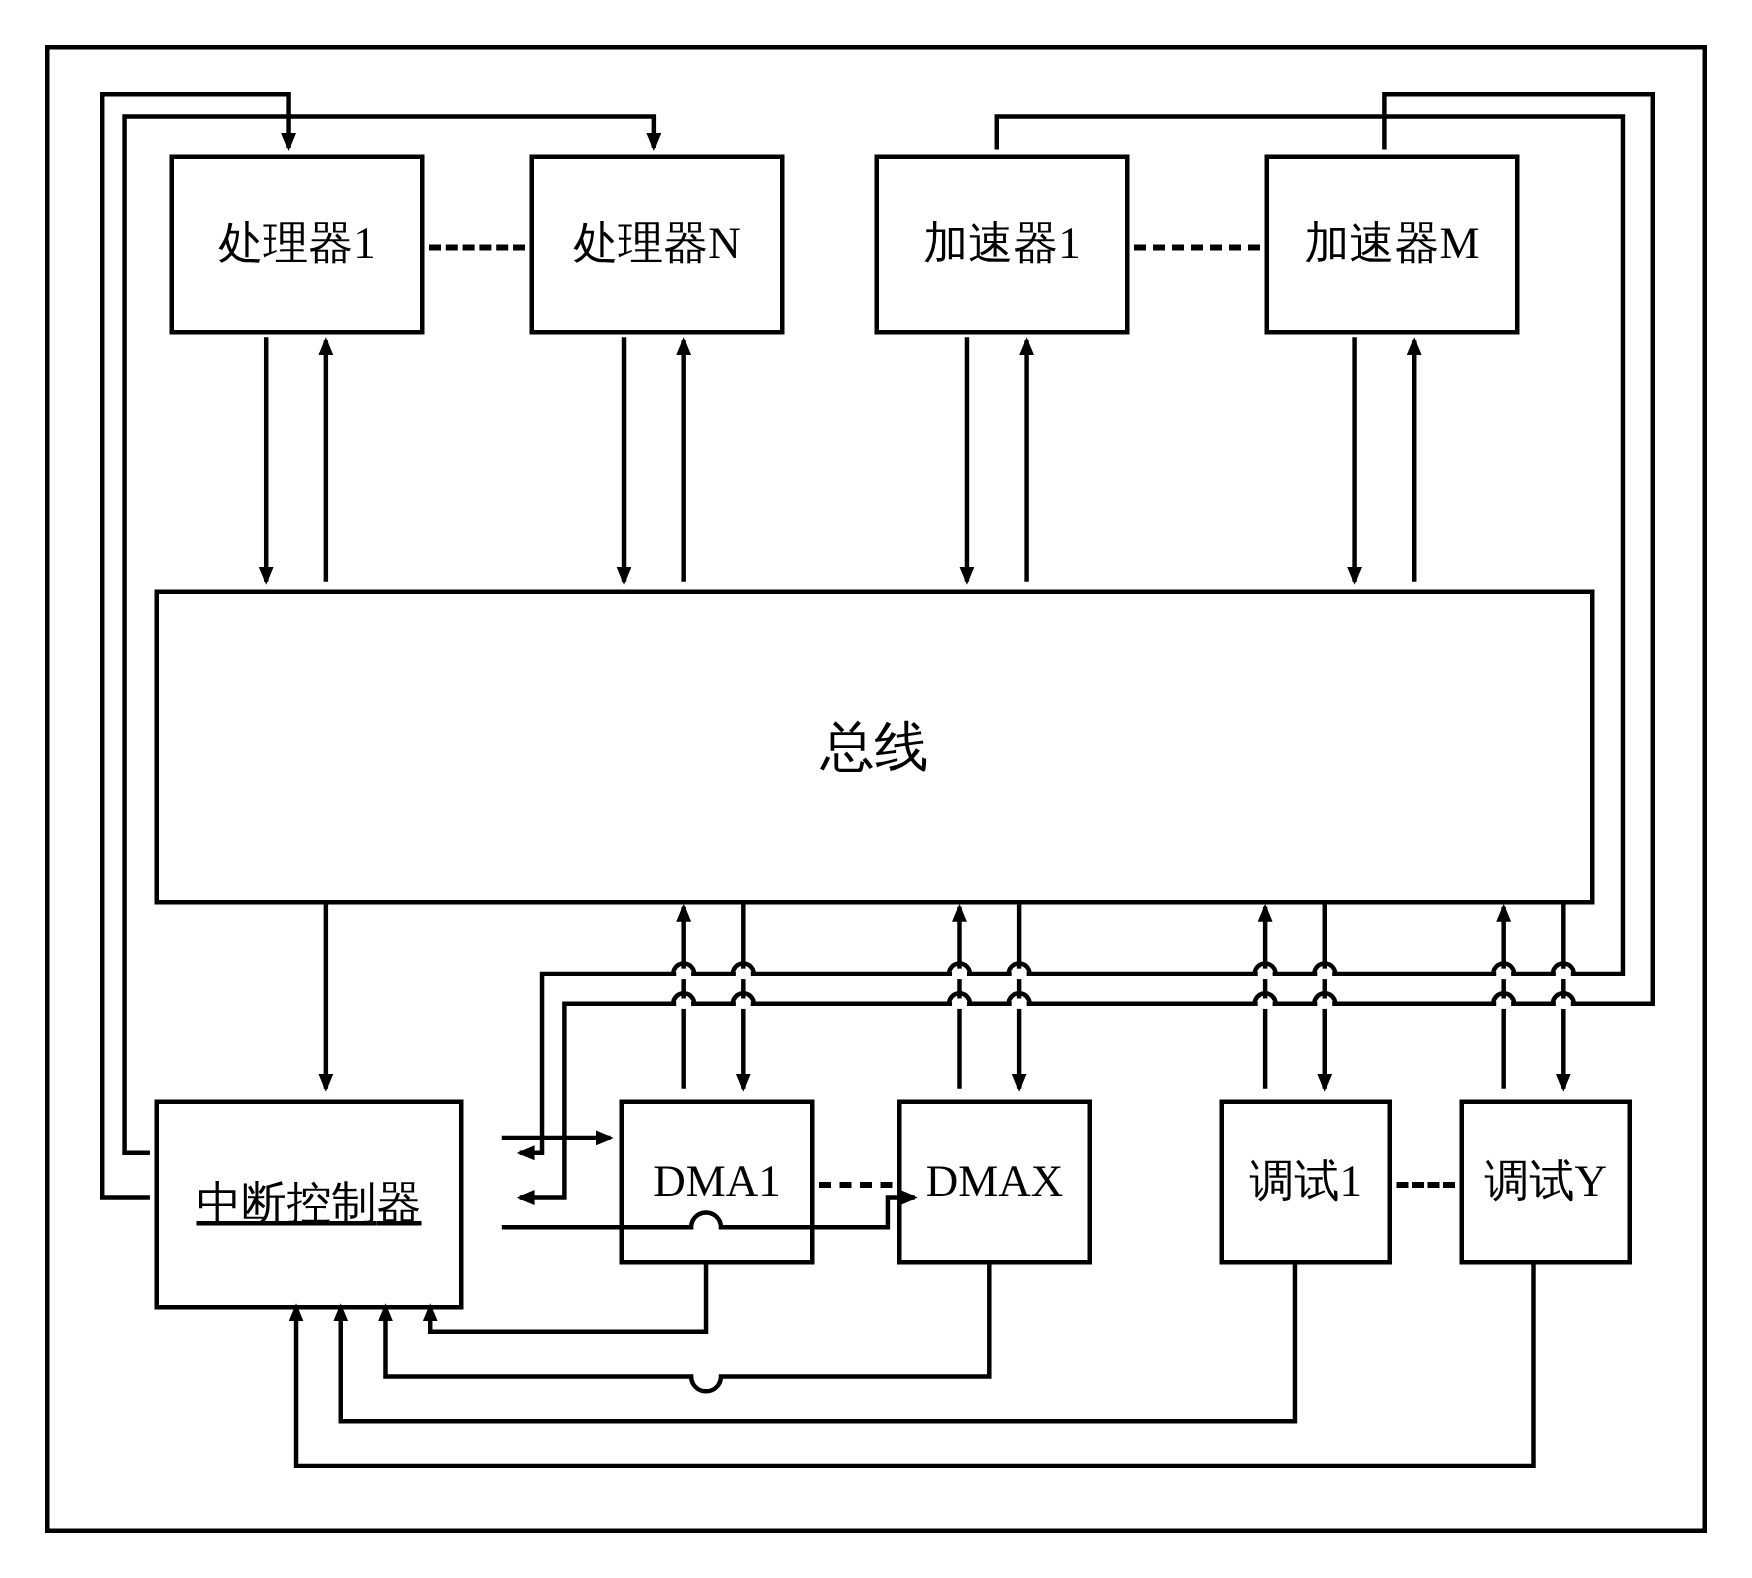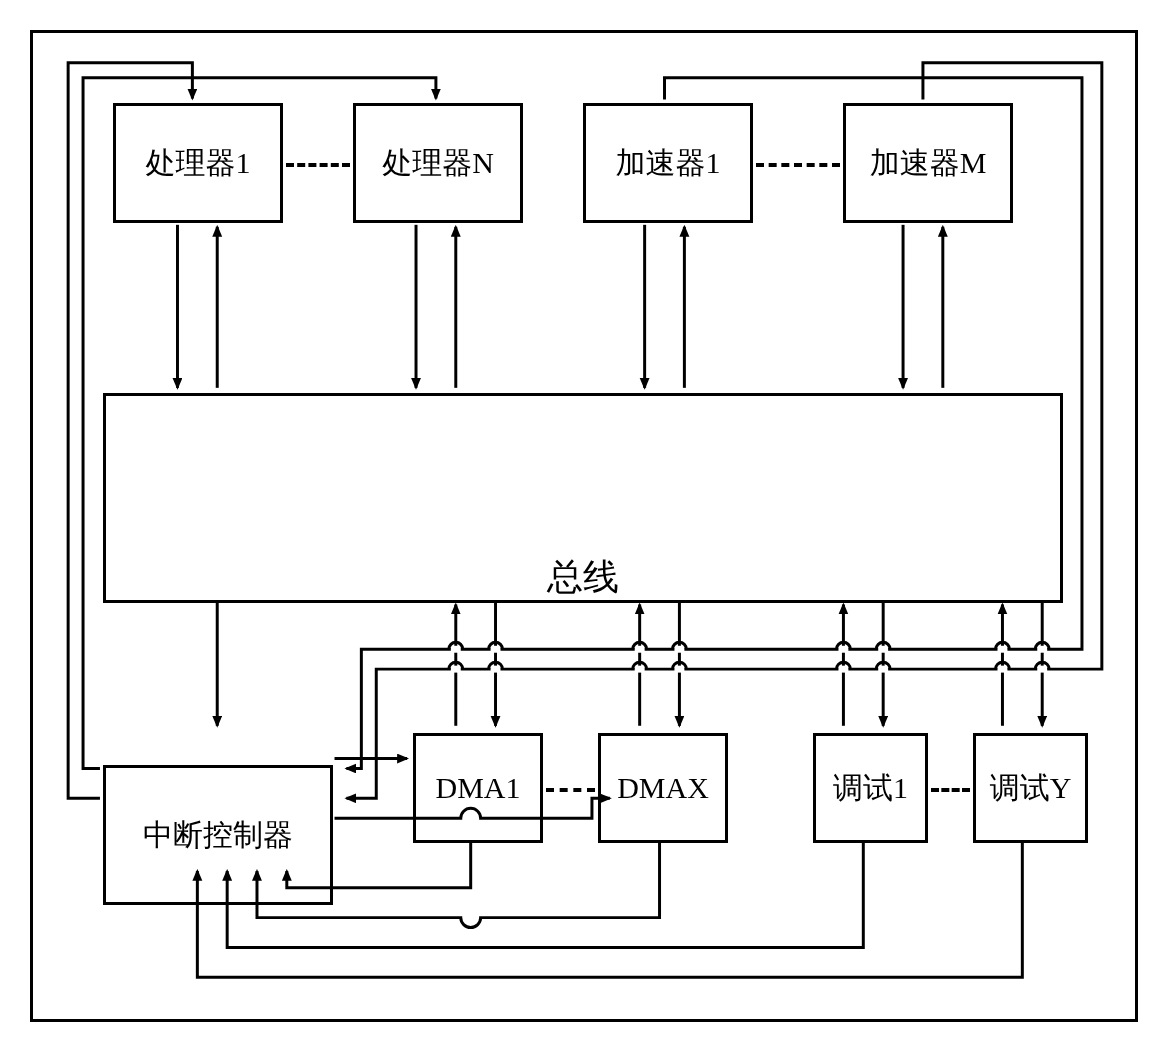--- a/index.html
+++ b/index.html
@@ -70,25 +70,25 @@
   </div>
 
   <div class="box" style="left:810px; top:70px; width:170px; height:120px;">
     <span>加速器</span>
     <span>M</span>
   </div>
 
   <div class="dash-line" style="left:253px; top:130px; width:64px;"></div>
   <div class="dash-line" style="left:723px; top:130px; width:84px;"></div>
 
-  <div class="box bus-box" style="left:70px; top:360px; width:960px; height:210px;align-items:flex-end;">
+  <div class="box bus-box" style="left:70px; top:360px; width:960px; height:210px;">
     <span>总线</span>
   </div>
 
-  <div class="box intc-box" style="left:70px; top:732px; width:230px; height:140px;">
+  <div class="box intc-box" style="left:70px; top:700px; width:206px; height:140px;text-decoration:underline;">
     <span>中断控制</span>
     <span>器</span>
   </div>
 
   <div class="box" style="left:380px; top:700px; width:130px; height:110px;">
     <span>DMA</span>
     <span>1</span>
   </div>
 
   <div class="box" style="left:565px; top:700px; width:130px; height:110px;">

